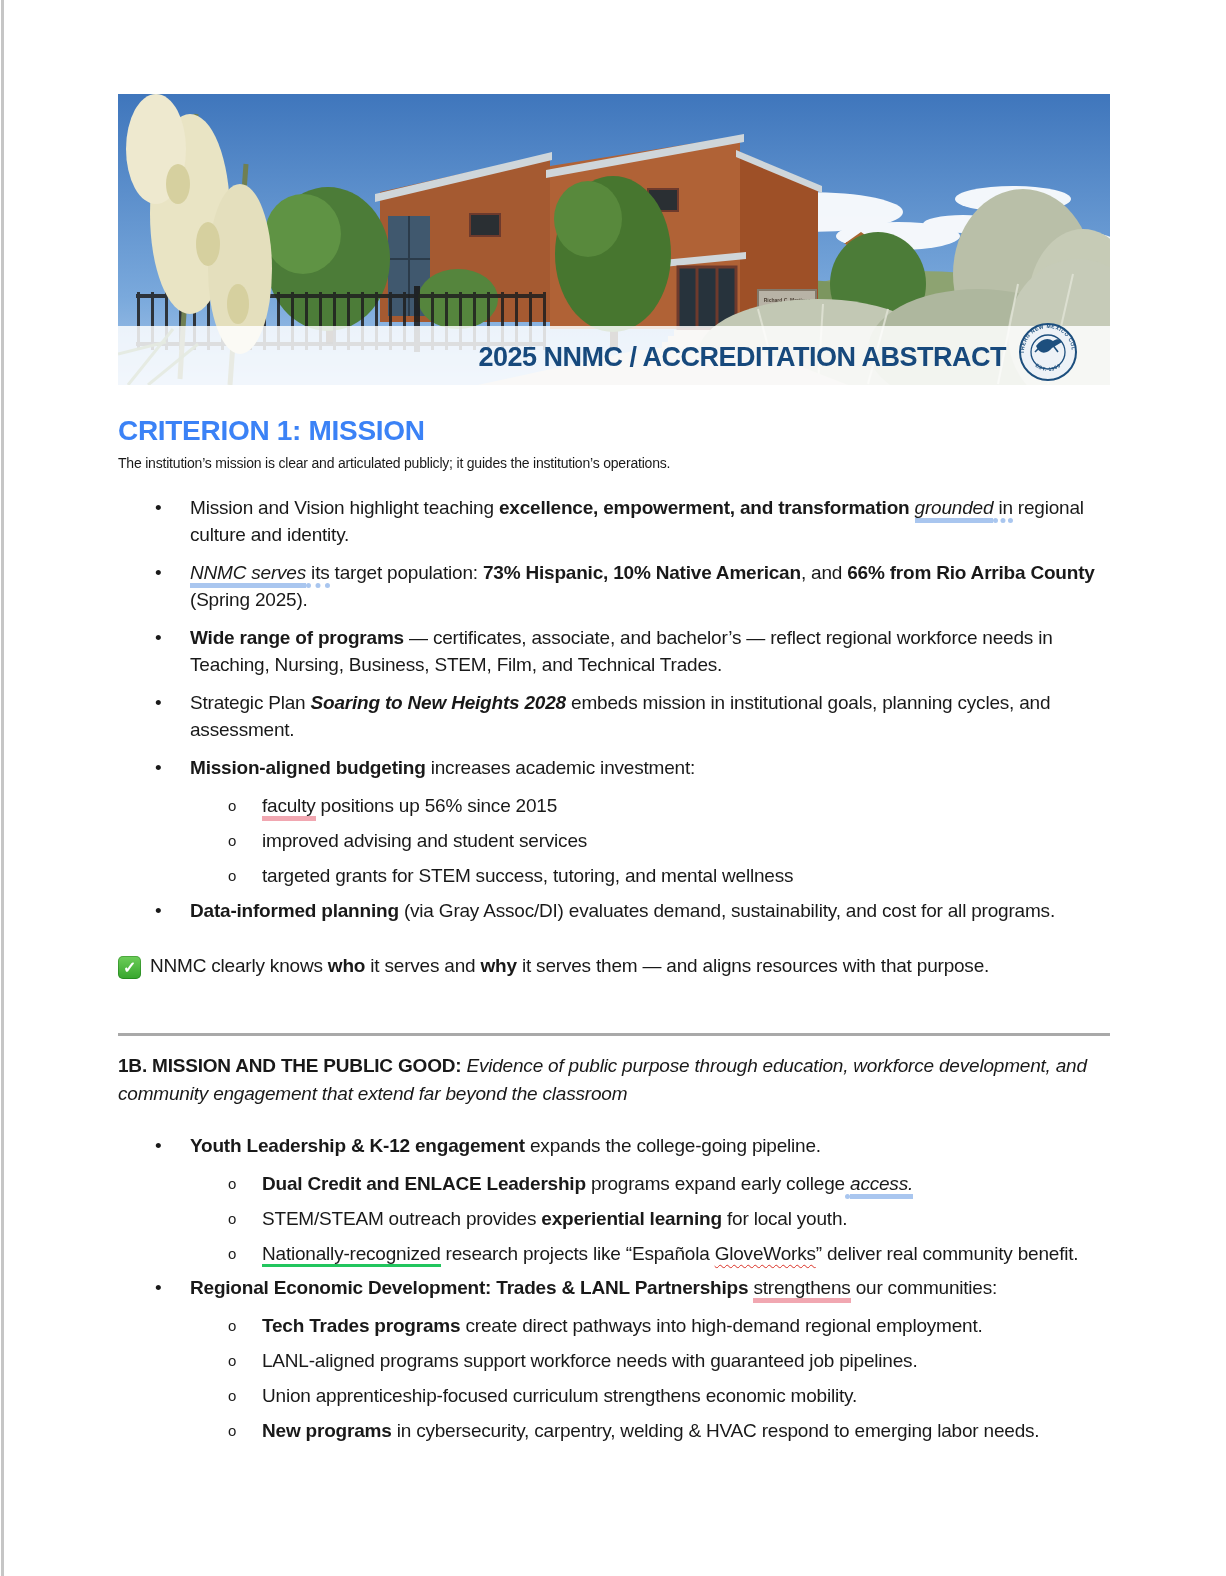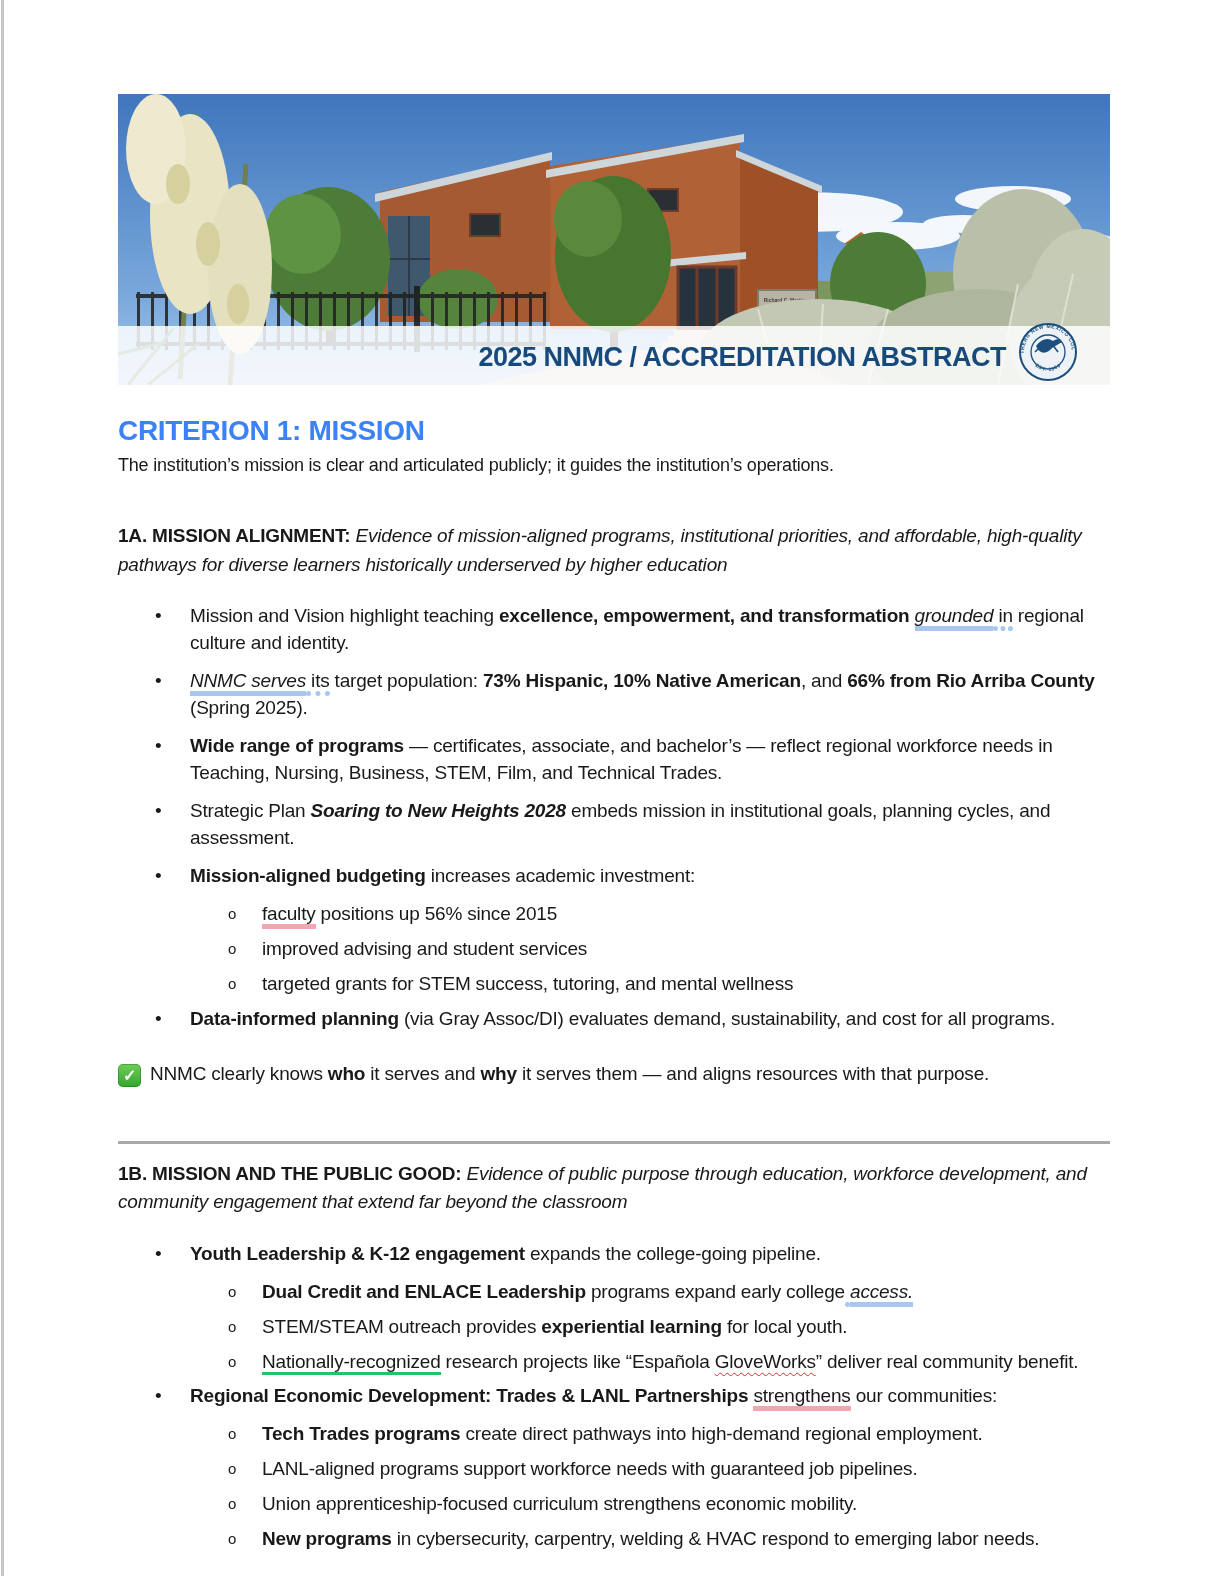--- a/index.html
+++ b/index.html
@@ -7,21 +7,21 @@
     width:1226px; min-height:1576px; background:#ffffff; position:relative;
     font-family:"Liberation Sans", sans-serif; color:#191919;
     -webkit-font-smoothing:antialiased;
   }
   .page-edge { position:absolute; left:1px; top:0; bottom:0; width:3px; background:#c6c6c6; }
   .content { padding:94px 116px 0 118px; }
 
   figure.header-photo { margin:0; width:1188px; height:291px; line-height:0; }
 
   h1.criterion { margin:30px 0 0; font-size:28px; font-weight:bold; color:#3b82f6; letter-spacing:-0.3px; }
-  p.subtitle { margin:8px 0 0; font-size:18px; letter-spacing:-0.2px; }
+  p.subtitle { margin:8px 0 0; font-size:14px; letter-spacing:-0.2px; }
 
   .sec-head { margin:46px 0 0; font-size:19px; line-height:1.5; letter-spacing:-0.2px; }
   .sec-head .hb { font-weight:bold; }
   .sec-head .hi { font-style:italic; }
 
   .bullets { margin-top:24px; font-size:19px; letter-spacing:-0.2px; }
   .li { display:flex; line-height:1.42; margin-bottom:11px; }
   .li.l1 { padding-left:37px; }
   .li.l1 > .marker { flex:0 0 35px; }
   .li.l2 { padding-left:110px; margin-bottom:8px; }
@@ -192,21 +192,20 @@
           </text>
         </g>
       </g>
     </svg>
   </figure>
 
   <h1 class="criterion">CRITERION 1: MISSION</h1>
   <p class="subtitle">The institution’s mission is clear and articulated publicly; it guides the institution’s operations.</p>
 
   <section data-section="0">
-    <p class="sec-head"><span class="hb">1A. MISSION ALIGNMENT: </span><span class="hi">Evidence of mission-aligned programs, institutional priorities, and affordable, high-quality pathways for diverse learners historically underserved by higher education</span></p>
     <div class="bullets">
         <div class="li l1">
           <span class="marker">•</span>
           <span class="li-text"><span>Mission and Vision highlight teaching </span><span class="s-b">excellence, empowerment, and transformation</span><span> </span><span class="m-bluebar">grounded</span><span class="m-bluedots"> in</span><span> regional culture and identity.</span></span>
         </div>
         <div class="li l1">
           <span class="marker">•</span>
           <span class="li-text"><span class="m-bluebar">NNMC serves</span><span class="m-bluedots"> its</span><span> target population: </span><span class="s-b">73% Hispanic, 10% Native American</span><span>, and </span><span class="s-b">66% from Rio Arriba County</span><span> (Spring 2025).</span></span>
         </div>
         <div class="li l1">

